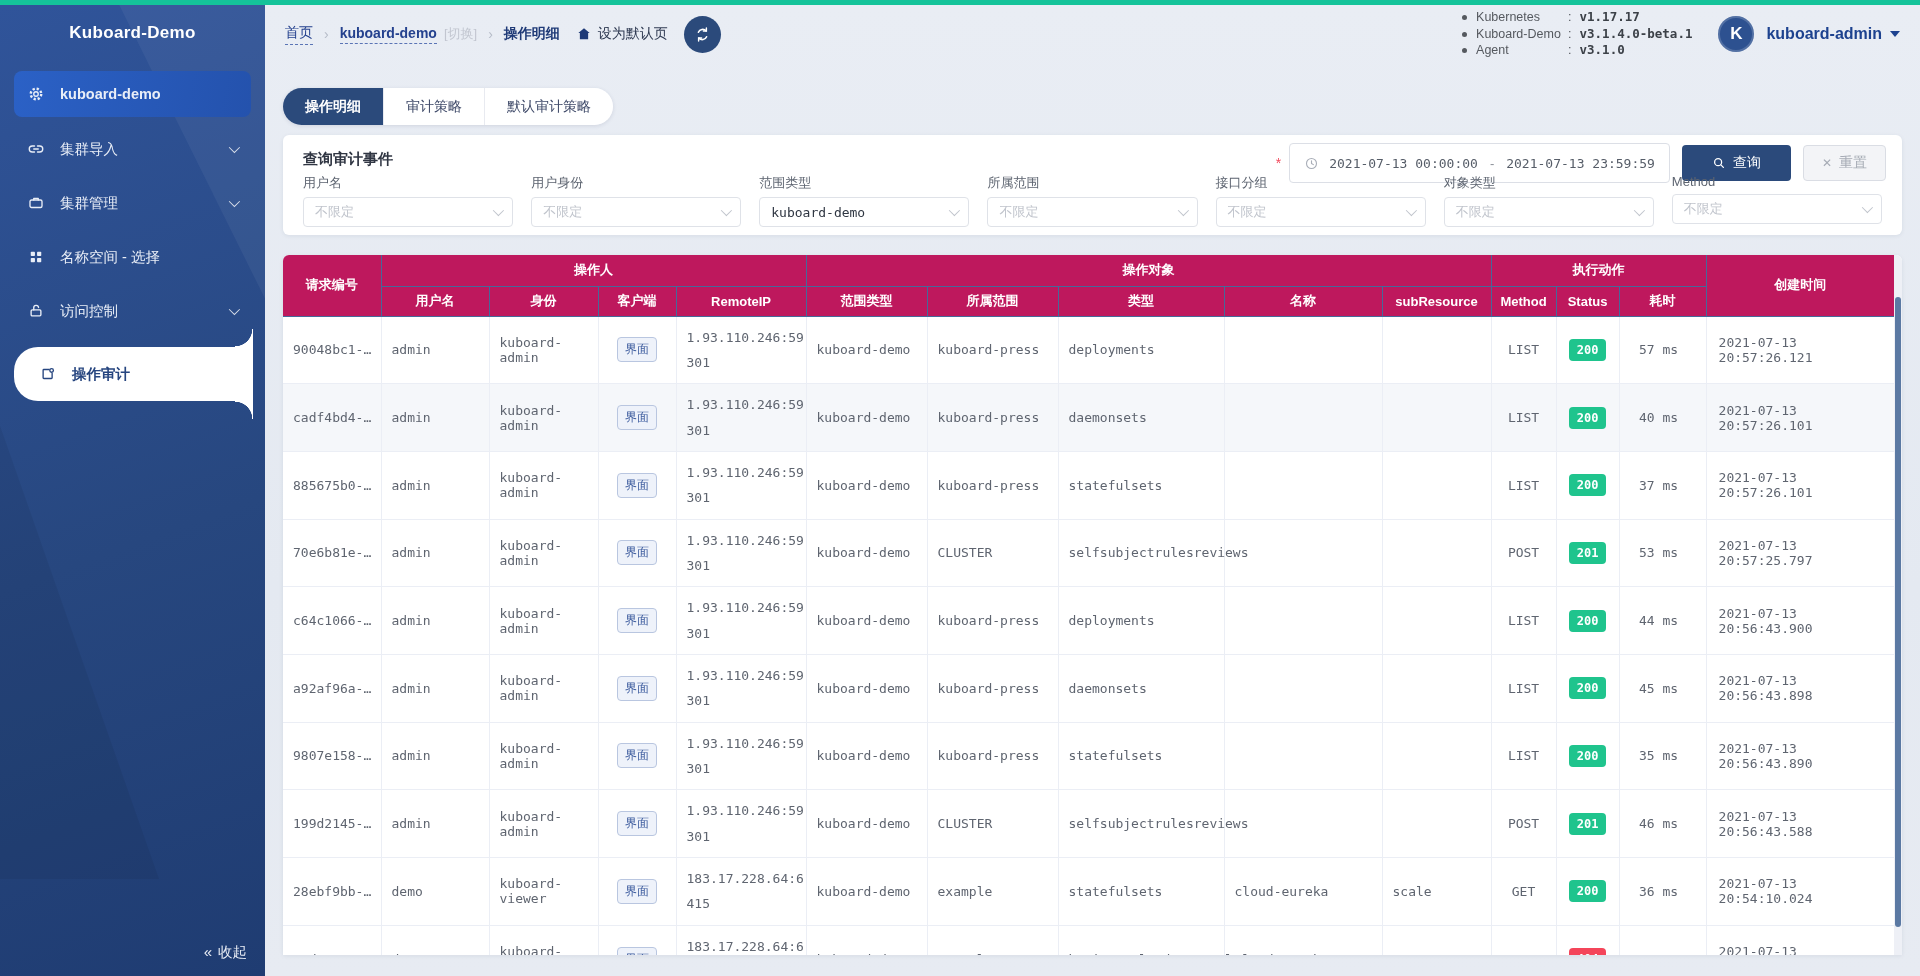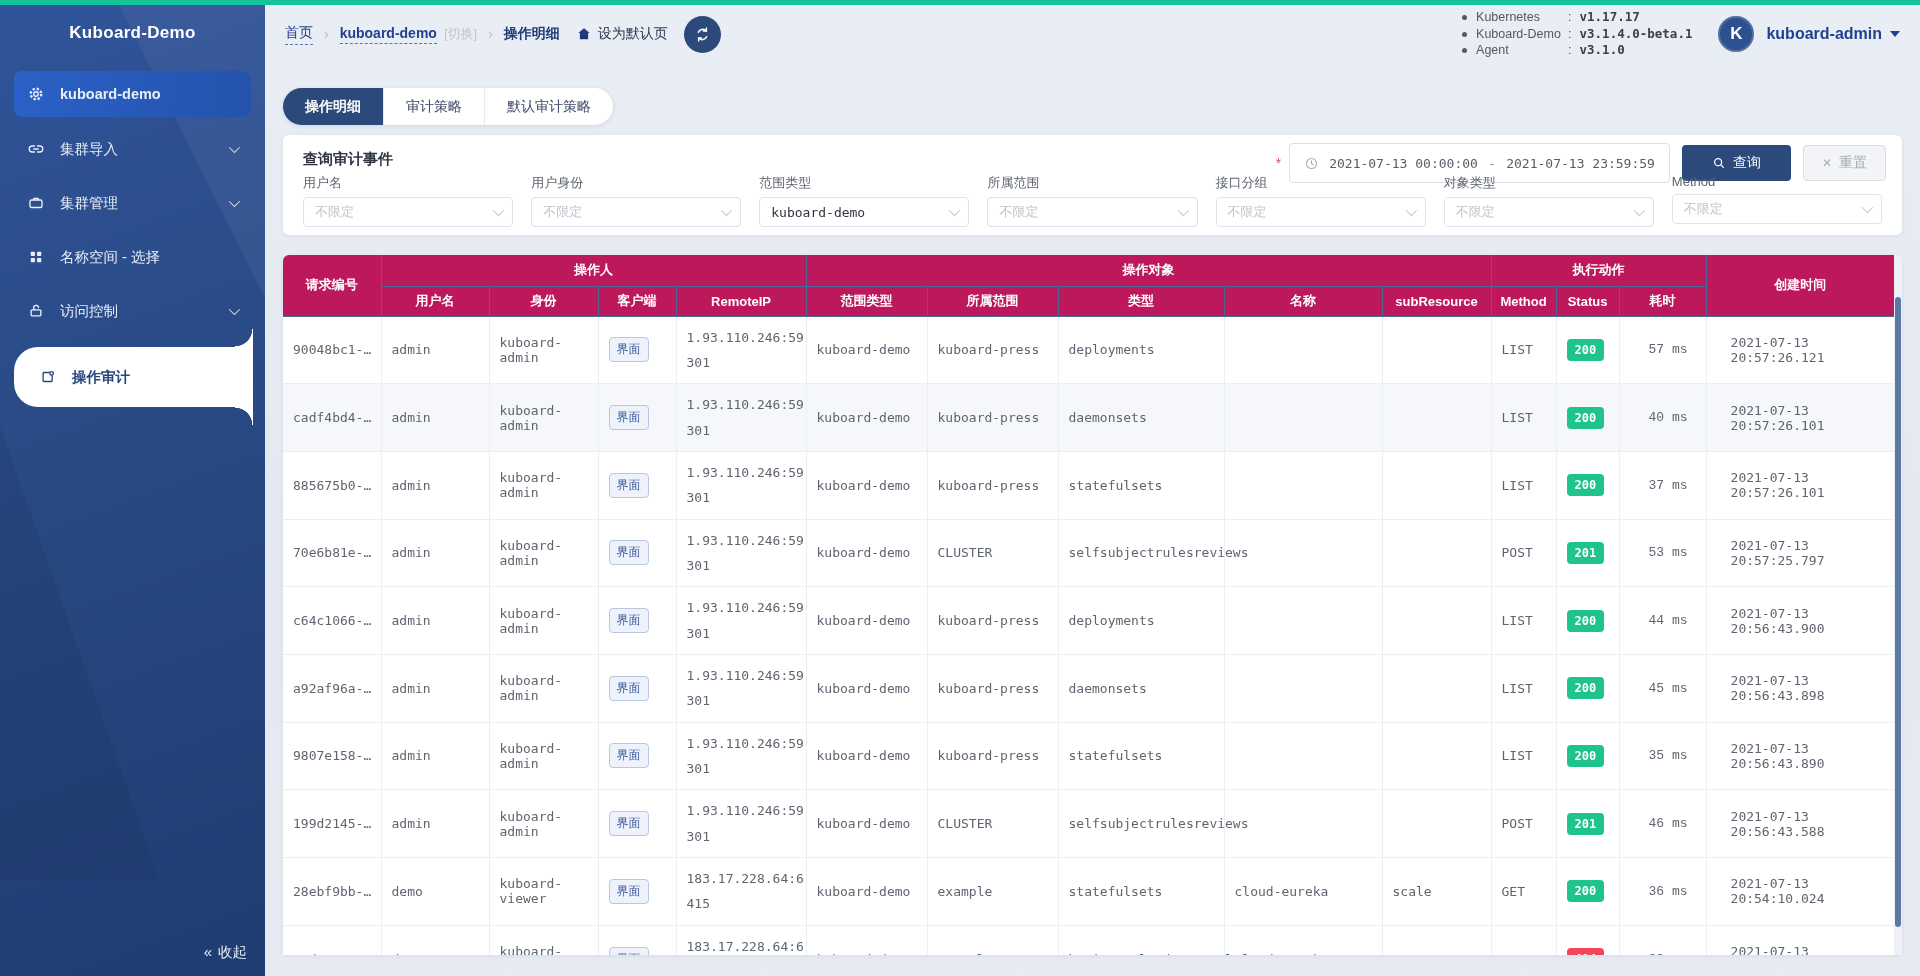--- a/index.html
+++ b/index.html
@@ -22,21 +22,21 @@
   .side-menu { position:relative; }
   .side-item { position:relative; display:flex; align-items:center; height:44px; margin:10px 14px;
     padding:0 12px; color:#e9eef7; font-size:14.5px; border-radius:8px; cursor:pointer; }
   .side-item .s-icon { width:20px; height:20px; display:flex; align-items:center; justify-content:center; flex:0 0 20px; }
   .side-item .s-icon svg { width:18px; height:18px; }
   .side-item .s-label { margin-left:14px; white-space:nowrap; }
   .side-item .s-chev { position:absolute; right:14px; width:8px; height:8px;
     border-right:1.6px solid rgba(255,255,255,.8); border-bottom:1.6px solid rgba(255,255,255,.8);
     transform:rotate(45deg) translateY(-2px); }
   .side-item.cluster { height:46px; background:linear-gradient(100deg,#2b61c6,#2452ad); font-weight:bold; }
-  .side-item.audit { height:60px; margin:14px 12px 14px 14px; padding-left:24px; background:#fff;
+  .side-item.audit { height:54px; margin:14px 12px 14px 14px; padding-left:24px; background:#fff;
     color:#26457f; font-weight:bold; border-radius:24px 0 0 24px; }
   .side-item.audit::before { content:''; position:absolute; right:0; bottom:100%; width:18px; height:18px;
     background:radial-gradient(circle 18px at 0 0, transparent 17px, #fff 17.5px); }
   .side-item.audit::after { content:''; position:absolute; right:0; top:100%; width:18px; height:18px;
     background:radial-gradient(circle 18px at 0 18px, transparent 17px, #fff 17.5px); }
   .collapse { position:absolute; bottom:14px; right:18px; color:#eaeef6; font-size:14.5px; cursor:pointer; }
   .collapse .guillemet { margin-right:6px; font-size:15px; }
 
   
   .main { position:absolute; left:265px; top:5px; right:0; bottom:0;
@@ -114,24 +114,24 @@
   .audit th { background:#be185d; color:#fff; font-size:13px; font-weight:bold; text-align:center;
     border-right:1px solid #46689a; border-bottom:1px solid #46689a; }
   .audit thead tr.h1 th { height:31px; }
   .audit thead tr.h2 th { height:30px; }
   .audit th.no-r { border-right:none; }
   .audit td { height:58px; border-bottom:1px solid #ebeef5; border-right:1px solid #ebeef5;
     padding:0 10px; font-family:"DejaVu Sans Mono","Liberation Mono",monospace; font-size:13px;
     color:#5f6570; vertical-align:middle; background:#fff; }
   .audit td:last-child { border-right:none; }
   .audit tr.hl td { background:#f5f7fa; }
-  .audit td.center { }
-  .audit td.right { text-align:right; padding-right:18px;font-family:Liberation Mono, monospace; }
+  .audit td.center { text-align:center; }
+  .audit td.right { text-align:center; padding-right:18px; }
   .audit td.c-ip { word-break:break-all; line-height:1.95; padding:8px 0 8px 10px; }
-  .audit td.c-time { padding:0 0 0 24px; }
+  .audit td.c-time { padding:0 0 0 12px; }
   .badge-client { display:inline-block; padding:3px 7px; border:1px solid #b9c6e0; border-radius:4px;
     background:#eef2fa; color:#3d5c9e; font-size:12px;
     font-family:"Liberation Sans","DejaVu Sans",sans-serif; }
   .badge-status { display:inline-block; min-width:26px; padding:4px 8px; border-radius:4px; color:#fff;
     font-size:12px; font-weight:bold; font-family:"DejaVu Sans Mono","Liberation Mono",monospace; }
   .vscroll { position:absolute; right:0; top:0; bottom:0; width:8px; background:#eef0f6; }
   .vthumb { position:absolute; left:1px; top:42px; width:6px; height:630px; border-radius:3px; background:#5b79a3; }
 
   
   .page-footer { position:absolute; left:-265px; right:0; bottom:5px; text-align:center;

